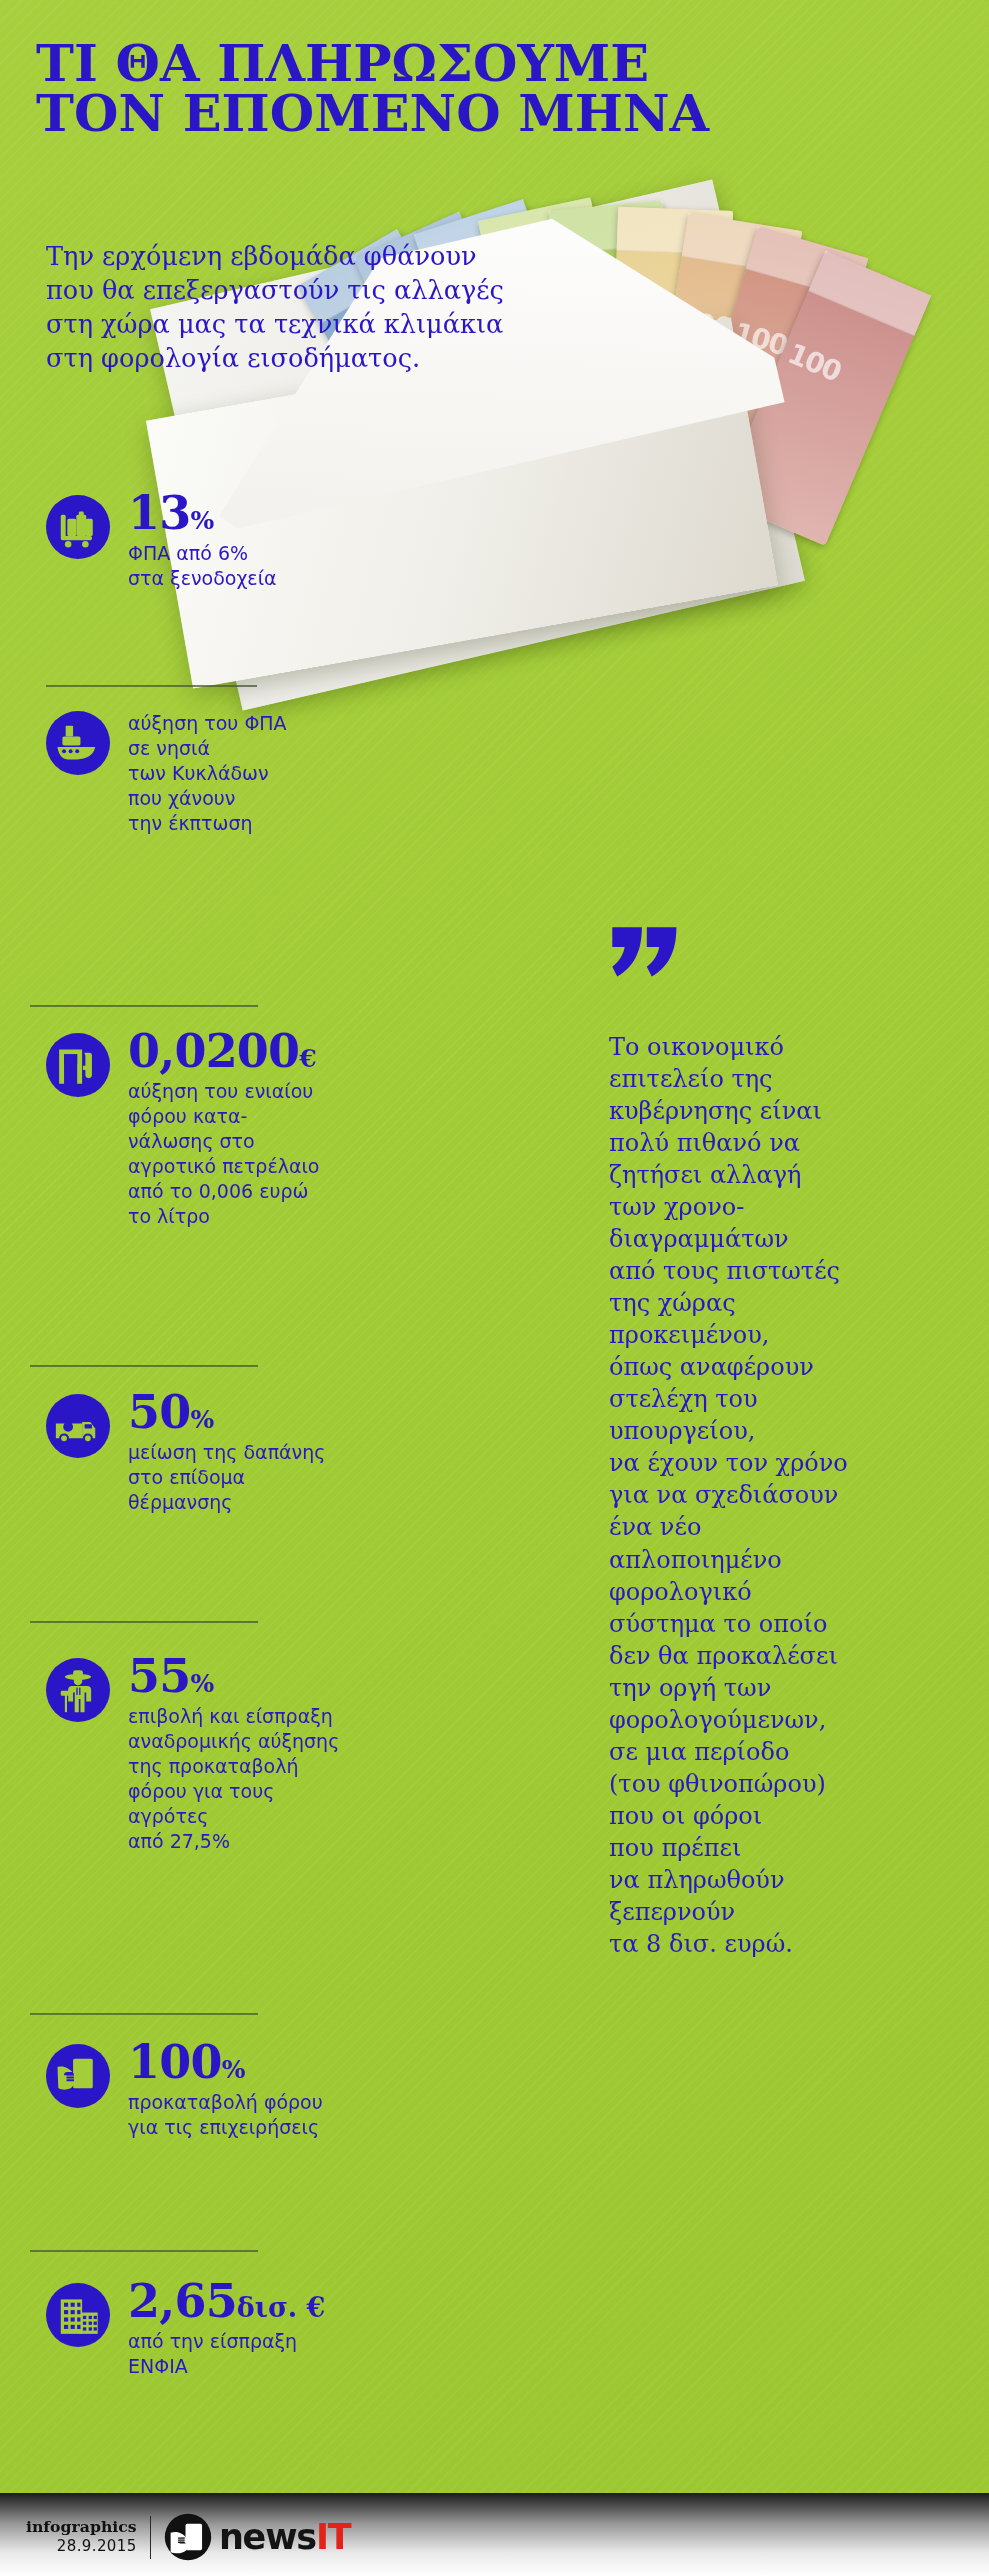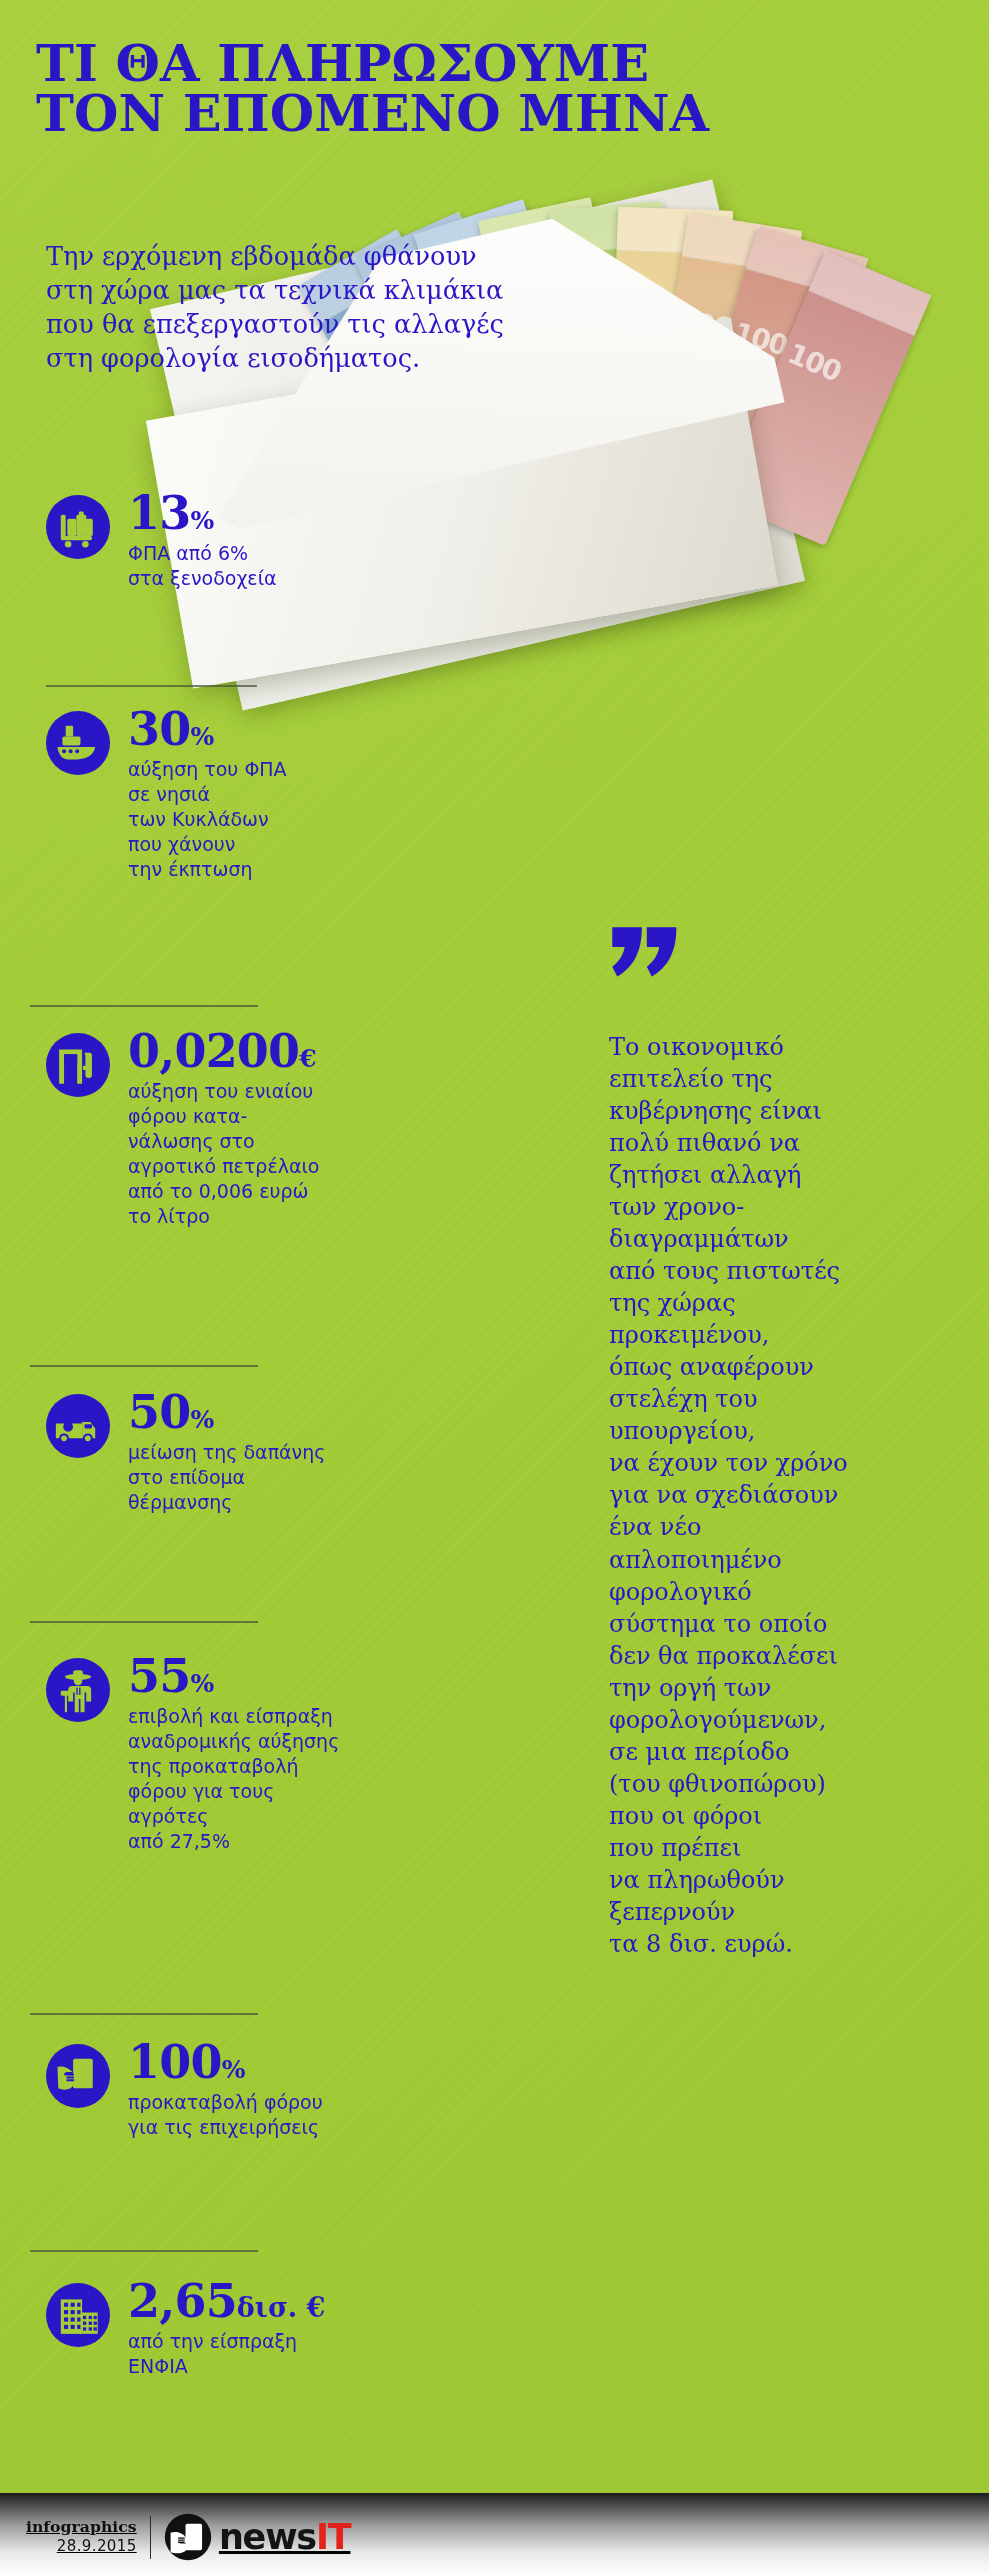--- a/index.html
+++ b/index.html
@@ -194,21 +194,20 @@
     width:990px; height:83px;
     background:linear-gradient(180deg,#1b1b1b 0%, #9a9a9a 38%, #e9e9e9 72%, #ffffff 100%);
     z-index:5;
   }
   .footer-inner{
     position:absolute;
     left:26px; top:20px;
     display:flex;
     align-items:center;
     gap:0px;
-    text-decoration:underline;
   }
   .fg-label{
     font-family:"DejaVu Serif", serif;
     font-weight:bold;
     font-size:15.7px;
     color:#111;
     line-height:1.05;
     text-align:left;
   }
   .fg-date{
@@ -291,22 +290,22 @@
 
   <div class="content">
 
     <div class="title">
       <span class="l1">ΤΙ ΘΑ ΠΛΗΡΩΣΟΥΜΕ</span>
       <span class="l2">ΤΟΝ ΕΠΟΜΕΝΟ ΜΗΝΑ</span>
     </div>
 
     <div class="subtitle">
       <span class="sl">Την ερχόμενη εβδομάδα φθάνουν</span>
+      <span class="sl">που θα επεξεργαστούν τις αλλαγές</span>
       <span class="sl">στη χώρα μας τα τεχνικά κλιμάκια</span>
-      <span class="sl">που θα επεξεργαστούν τις αλλαγές</span>
       <span class="sl">στη φορολογία εισοδήματος.</span>
     </div>
 
     <div class="stat" style="left:46px; top:495px;">
       <div class="icon">
         <svg viewBox="0 0 78 78" xmlns="http://www.w3.org/2000/svg">
           <g fill="#a4cd39">
             <rect x="18" y="24" width="6" height="29" rx="2"></rect>
             <rect x="18" y="50" width="38" height="5" rx="2"></rect>
             <rect x="26" y="29" width="11" height="21" rx="2"></rect>
@@ -337,21 +336,20 @@
             <rect x="26" y="21" width="5" height="4"></rect>
             <rect x="20" y="31" width="22" height="11" rx="2"></rect>
             <path d="M14 44 H60 C58 54 49 59 38 59 H26 C19 59 15 52 14 44 Z"></path>
             <circle cx="22" cy="49" r="2.4" fill="#2a16c6"></circle>
             <circle cx="30" cy="49" r="2.4" fill="#2a16c6"></circle>
             <circle cx="38" cy="49" r="2.4" fill="#2a16c6"></circle>
           </g>
         </svg>
       </div>
       <div class="body">
-        <div class="value"><span>30</span><span class="unit">%</span></div>
         <div class="desc">
           <span>αύξηση του ΦΠΑ</span>
           <span>σε νησιά</span>
           <span>των Κυκλάδων</span>
           <span>που χάνουν</span>
           <span>την έκπτωση</span>
         </div>
       </div>
     </div>
 

